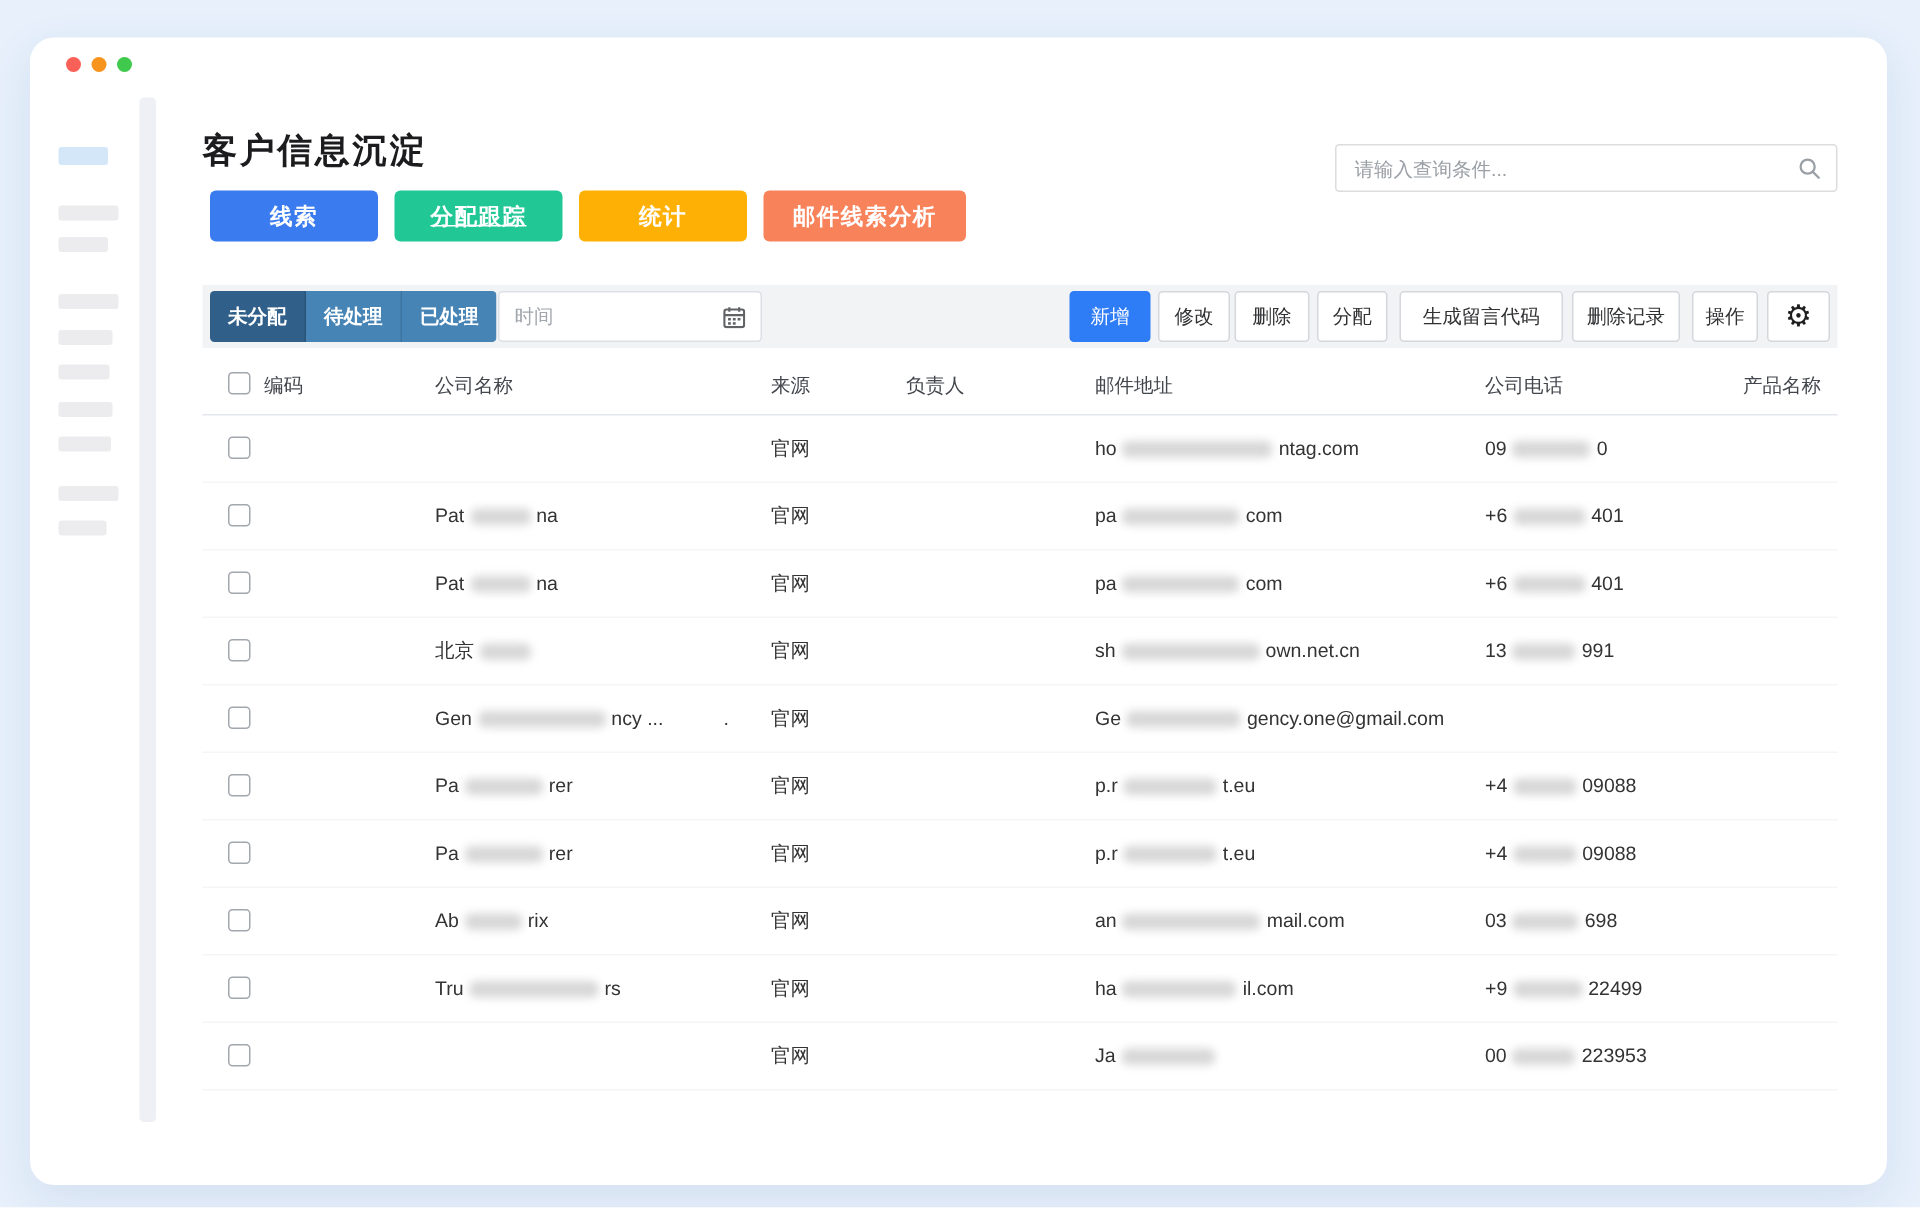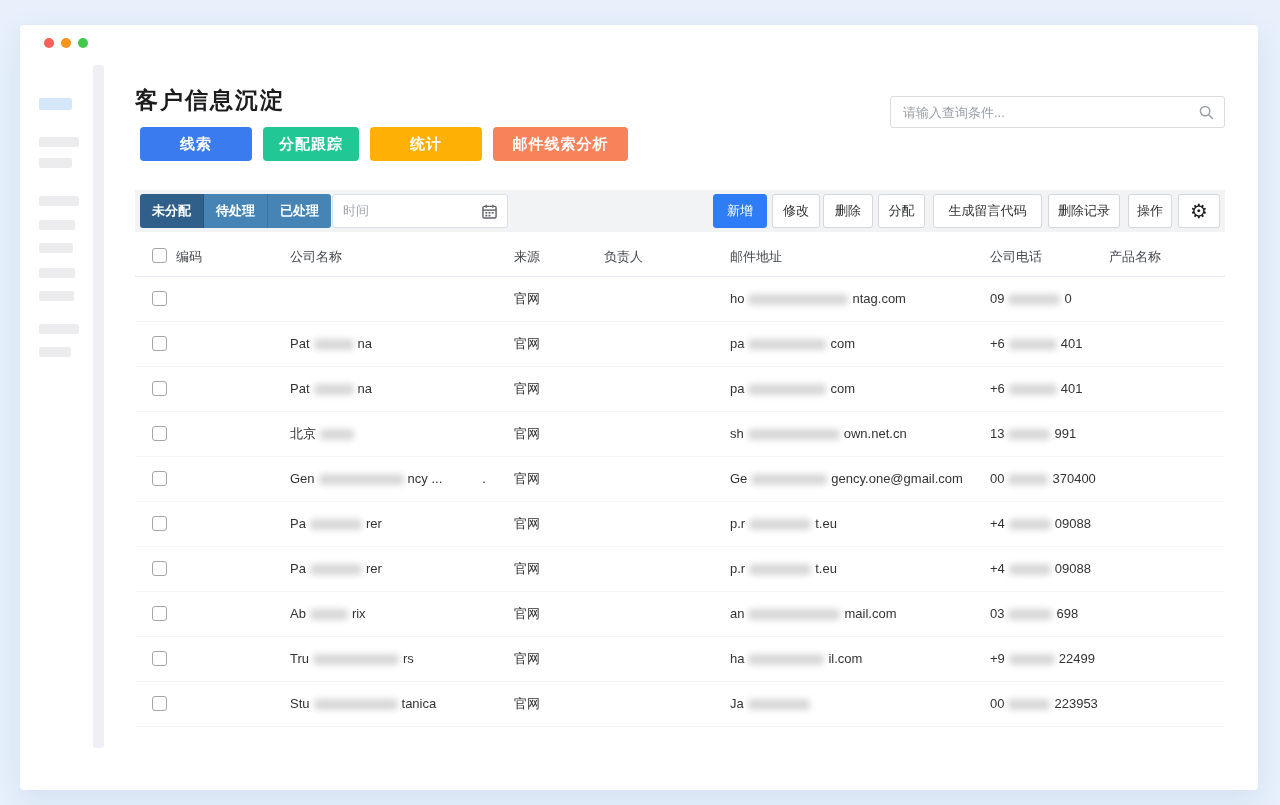--- a/index.html
+++ b/index.html
@@ -1,19 +1,19 @@
 <!DOCTYPE html>
 <html><head>
 <meta charset="utf-8">
 <style>
   html,body{margin:0;padding:0;}
   .stage{position:relative;width:1280px;height:805px;background:#e7f0fb;overflow:hidden;
          font-family:"Liberation Sans","DejaVu Sans",sans-serif;}
   .window{position:absolute;left:20px;top:25px;width:1238px;height:765px;background:#ffffff;
-          border-radius:4px;box-shadow:0 10px 30px rgba(50,90,160,.10);}
+          border-radius:16px;box-shadow:0 10px 30px rgba(50,90,160,.10);}
   .lights{position:absolute;left:24px;top:13px;display:flex;gap:7px;}
   .light{width:10px;height:10px;border-radius:50%;}
   .sidebar-bar{position:absolute;left:19px;height:10px;border-radius:2px;cursor:pointer;}
   .divider-strip{position:absolute;left:73px;top:40px;width:11px;height:683px;background:#eef0f6;border-radius:3px;}
   .page-title{position:absolute;left:115px;top:45px;font-size:23px;font-weight:bold;color:#1c1c1e;letter-spacing:2px;}
   .searchbox{position:absolute;left:870px;top:71px;width:335px;height:32px;border:1px solid #dcdcdc;
              border-radius:3px;background:#fff;display:flex;align-items:center;padding:0 10px;box-sizing:border-box;}
   .searchbox input{flex:1;border:none;outline:none;font-size:13px;color:#c2410c;background:transparent;
                    font-family:inherit;}
   .searchbox input::placeholder{color:#9aa0a6;}
@@ -69,21 +69,21 @@
       <span style="display:flex;align-items:center;">
         <svg width="15" height="15" viewBox="0 0 16 16">
           <circle cx="6.5" cy="6.5" r="5" fill="none" stroke="#9aa0a6" stroke-width="1.6"></circle>
           <line x1="10.4" y1="10.4" x2="14.4" y2="14.4" stroke="#9aa0a6" stroke-width="1.6" stroke-linecap="round"></line>
         </svg>
       </span>
     </div>
 
     <div class="navbtns" id="navbtns">
         <button class="navbtn" style="background: rgb(58, 123, 240); width: 112px;">线索</button>
-        <button class="navbtn" style="background: rgb(33, 199, 149); width: 96px;">分配跟踪</button>
+        <button class="navbtn" style="background: rgb(33, 199, 149); width: 112px; text-decoration: underline;">分配跟踪</button>
         <button class="navbtn" style="background: rgb(255, 176, 5); width: 112px;">统计</button>
         <button class="navbtn" style="background: rgb(248, 130, 90); width: 135px;">邮件线索分析</button>
       </div>
 
     <div class="toolbar">
       <div class="seg-tabs" id="segtabs">
           <div class="seg-tab" style="background: rgb(48, 96, 138);">未分配</div>
           <div class="seg-tab" style="background: rgb(70, 132, 182);">待处理</div>
           <div class="seg-tab" style="background: rgb(70, 132, 182);">已处理</div>
         </div>
@@ -119,21 +119,21 @@
 
     <div class="datatable">
       <div class="thead" id="thead">
         <span class="checkbox"></span>
       <span class="th" style="left: 41px;">编码</span>
           <span class="th" style="left: 155px;">公司名称</span>
           <span class="th" style="left: 379px;">来源</span>
           <span class="th" style="left: 469px;">负责人</span>
           <span class="th" style="left: 595px;">邮件地址</span>
           <span class="th" style="left: 855px;">公司电话</span>
-          <span class="th" style="left: 974px;">产品名称</span>
+          <span class="th" style="left: 1027px;">产品名称</span>
         </div>
       <div id="tbody">
   <div class="trow">
     <span class="checkbox"></span>
     <span class="cell c-source">官网</span>
     <span class="cell c-owner"></span>
     <span class="cell c-email"><span class="seg">ho</span><span class="blurseg" style="width: 100px;"></span><span class="seg">ntag.com</span></span>
     <span class="cell c-phone"><span class="seg">09</span><span class="blurseg" style="width: 52px;"></span><span class="seg">0</span></span>
   </div>
 
@@ -163,21 +163,20 @@
     <span class="cell c-email"><span class="seg">sh</span><span class="blurseg" style="width: 92px;"></span><span class="seg">own.net.cn</span></span>
     <span class="cell c-phone"><span class="seg">13</span><span class="blurseg" style="width: 42px;"></span><span class="seg">991</span></span>
   </div>
 
   <div class="trow">
     <span class="checkbox"></span>
     <span class="cell c-company"><span class="seg">Gen</span><span class="blurseg" style="width: 85px;"></span><span class="seg">ncy ...</span><span class="gapseg" style="width: 40px;"></span><span class="seg">.</span></span>
     <span class="cell c-source">官网</span>
     <span class="cell c-owner"></span>
     <span class="cell c-email"><span class="seg">Ge</span><span class="blurseg" style="width: 76px;"></span><span class="seg">gency.one@gmail.com</span></span>
-    <span class="cell c-phone"><span class="seg">00</span><span class="blurseg" style="width: 40px;"></span><span class="seg">370400</span></span>
   </div>
 
   <div class="trow">
     <span class="checkbox"></span>
     <span class="cell c-company"><span class="seg">Pa</span><span class="blurseg" style="width: 52px;"></span><span class="seg">rer</span></span>
     <span class="cell c-source">官网</span>
     <span class="cell c-owner"></span>
     <span class="cell c-email"><span class="seg">p.r</span><span class="blurseg" style="width: 62px;"></span><span class="seg">t.eu</span></span>
     <span class="cell c-phone"><span class="seg">+4</span><span class="blurseg" style="width: 42px;"></span><span class="seg">09088</span></span>
   </div>
@@ -204,21 +203,20 @@
     <span class="checkbox"></span>
     <span class="cell c-company"><span class="seg">Tru</span><span class="blurseg" style="width: 86px;"></span><span class="seg">rs</span></span>
     <span class="cell c-source">官网</span>
     <span class="cell c-owner"></span>
     <span class="cell c-email"><span class="seg">ha</span><span class="blurseg" style="width: 76px;"></span><span class="seg">il.com</span></span>
     <span class="cell c-phone"><span class="seg">+9</span><span class="blurseg" style="width: 46px;"></span><span class="seg">22499</span></span>
   </div>
 
   <div class="trow">
     <span class="checkbox"></span>
-    <span class="cell c-company"><span class="seg">Stu</span><span class="blurseg" style="width: 84px;"></span><span class="seg">tanica</span></span>
     <span class="cell c-source">官网</span>
     <span class="cell c-owner"></span>
     <span class="cell c-email"><span class="seg">Ja</span><span class="blurseg" style="width: 62px;"></span></span>
     <span class="cell c-phone"><span class="seg">00</span><span class="blurseg" style="width: 42px;"></span><span class="seg">223953</span></span>
   </div>
 </div>
     </div>
 
   <div class="sidebar-bar" style="top: 73px; width: 33px; background: rgb(212, 231, 249); height: 12px;"></div>
       <div class="sidebar-bar" style="top: 112px; width: 40px; background: rgb(236, 236, 238);"></div>

